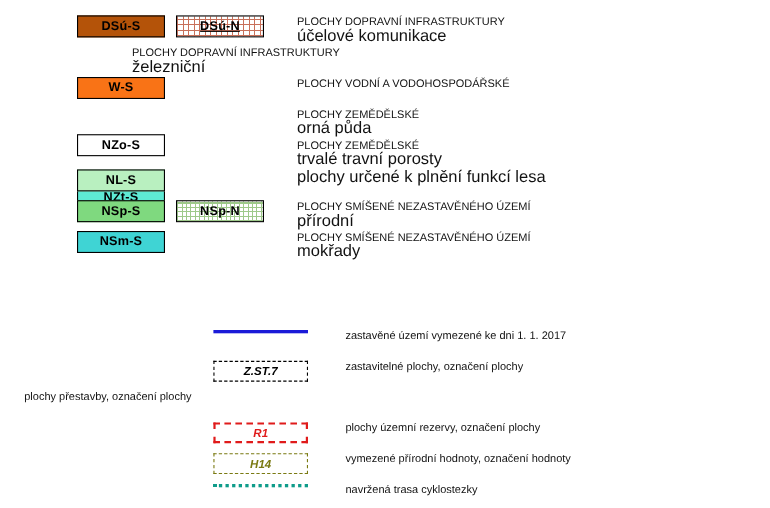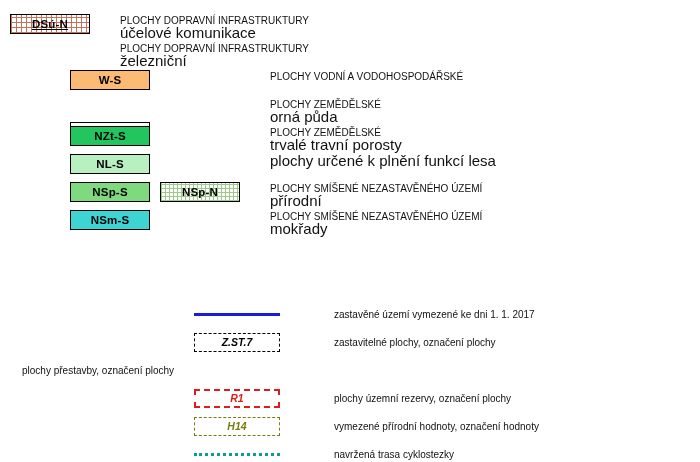--- a/index.html
+++ b/index.html
@@ -68,23 +68,22 @@
   }
 
   
   .legend-bottom {
     position: absolute;
     left: 0; top: 300px;
     width: 700px;
   }
   .brow {
     display: flex;
-    align-items: center;
+    align-items: flex-start;
     height: 28px;
-    gap: 20px;
   }
   .bsym {
     width: 292px;
     display: flex;
     justify-content: flex-end;
     padding-right: 12px;
   }
   .bdesc {
     padding-left: 22px;
     font-size: 10px;
@@ -117,40 +116,43 @@
   }
 </style>
 </head>
 <body>
 
 <div class="page">
 
   <div class="legend-top">
 
     <div class="legend-row">
+      <div class="swatch-col-a-outer">
+        <div class="swatch" id="sw0a" style="background-color: rgb(180, 83, 9);">DSú-S</div>
+      </div>
       <div class="swatch-col-b-outer">
         <div class="swatch pat-grid">DSú-N</div>
       </div>
       <div class="desc">
         <div class="l1">PLOCHY DOPRAVNÍ INFRASTRUKTURY</div>
         <div class="l2">účelové komunikace</div>
       </div>
     </div>
 
     <div class="legend-row">
       <div class="swatch-col-b-outer"></div>
       <div class="desc">
         <div class="l1">PLOCHY DOPRAVNÍ INFRASTRUKTURY</div>
         <div class="l2">železniční</div>
       </div>
     </div>
 
     <div class="legend-row">
       <div class="swatch-col-a-outer">
-        <div class="swatch" id="sw2a" style="background-color: #fdba74;">W-S</div>
+        <div class="swatch" id="sw2a" style="background-color: #f97316;">W-S</div>
       </div>
       <div class="swatch-col-b-outer"></div>
       <div class="desc">
         <div class="l1">PLOCHY VODNÍ A VODOHOSPODÁŘSKÉ</div>
         <div class="l2"></div>
       </div>
     </div>
 
     <div class="legend-row">
       <div class="swatch-col-a-outer">
@@ -158,21 +160,21 @@
       </div>
       <div class="swatch-col-b-outer"></div>
       <div class="desc">
         <div class="l1">PLOCHY ZEMĚDĚLSKÉ</div>
         <div class="l2">orná půda</div>
       </div>
     </div>
 
     <div class="legend-row">
       <div class="swatch-col-a-outer">
-        <div class="swatch" id="sw4a" style="background-color: #22c55e;">NZt-S</div>
+        <div class="swatch" id="sw4a" style="background-color: #5eead4; margin-top: 44px;">NZt-S</div>
       </div>
       <div class="swatch-col-b-outer"></div>
       <div class="desc">
         <div class="l1">PLOCHY ZEMĚDĚLSKÉ</div>
         <div class="l2">trvalé travní porosty</div>
       </div>
     </div>
 
     <div class="legend-row">
       <div class="swatch-col-a-outer">

